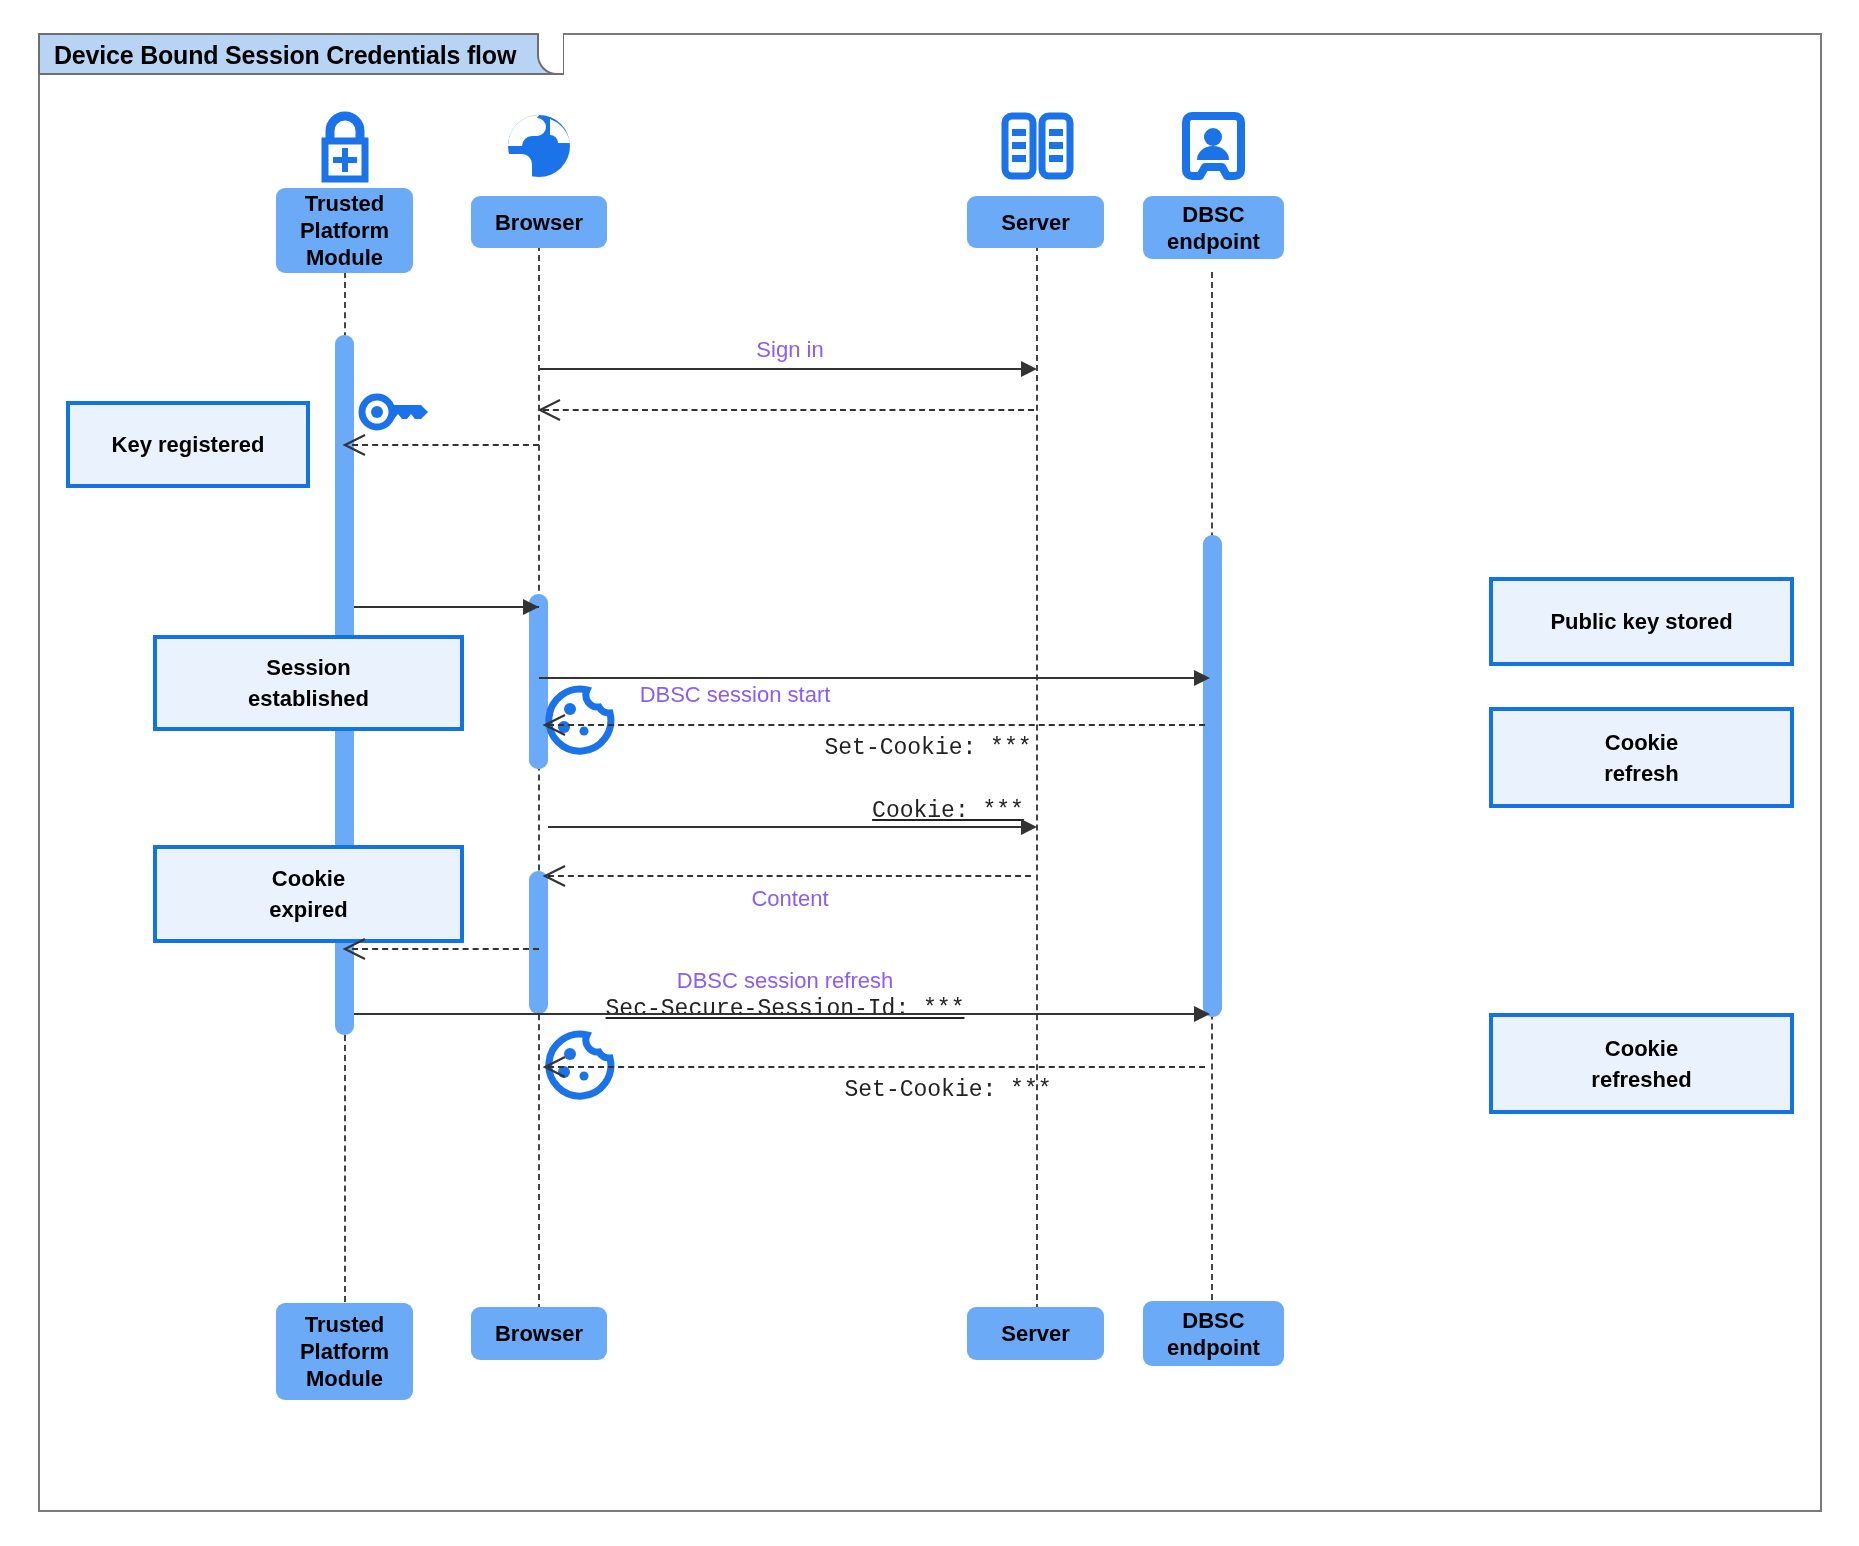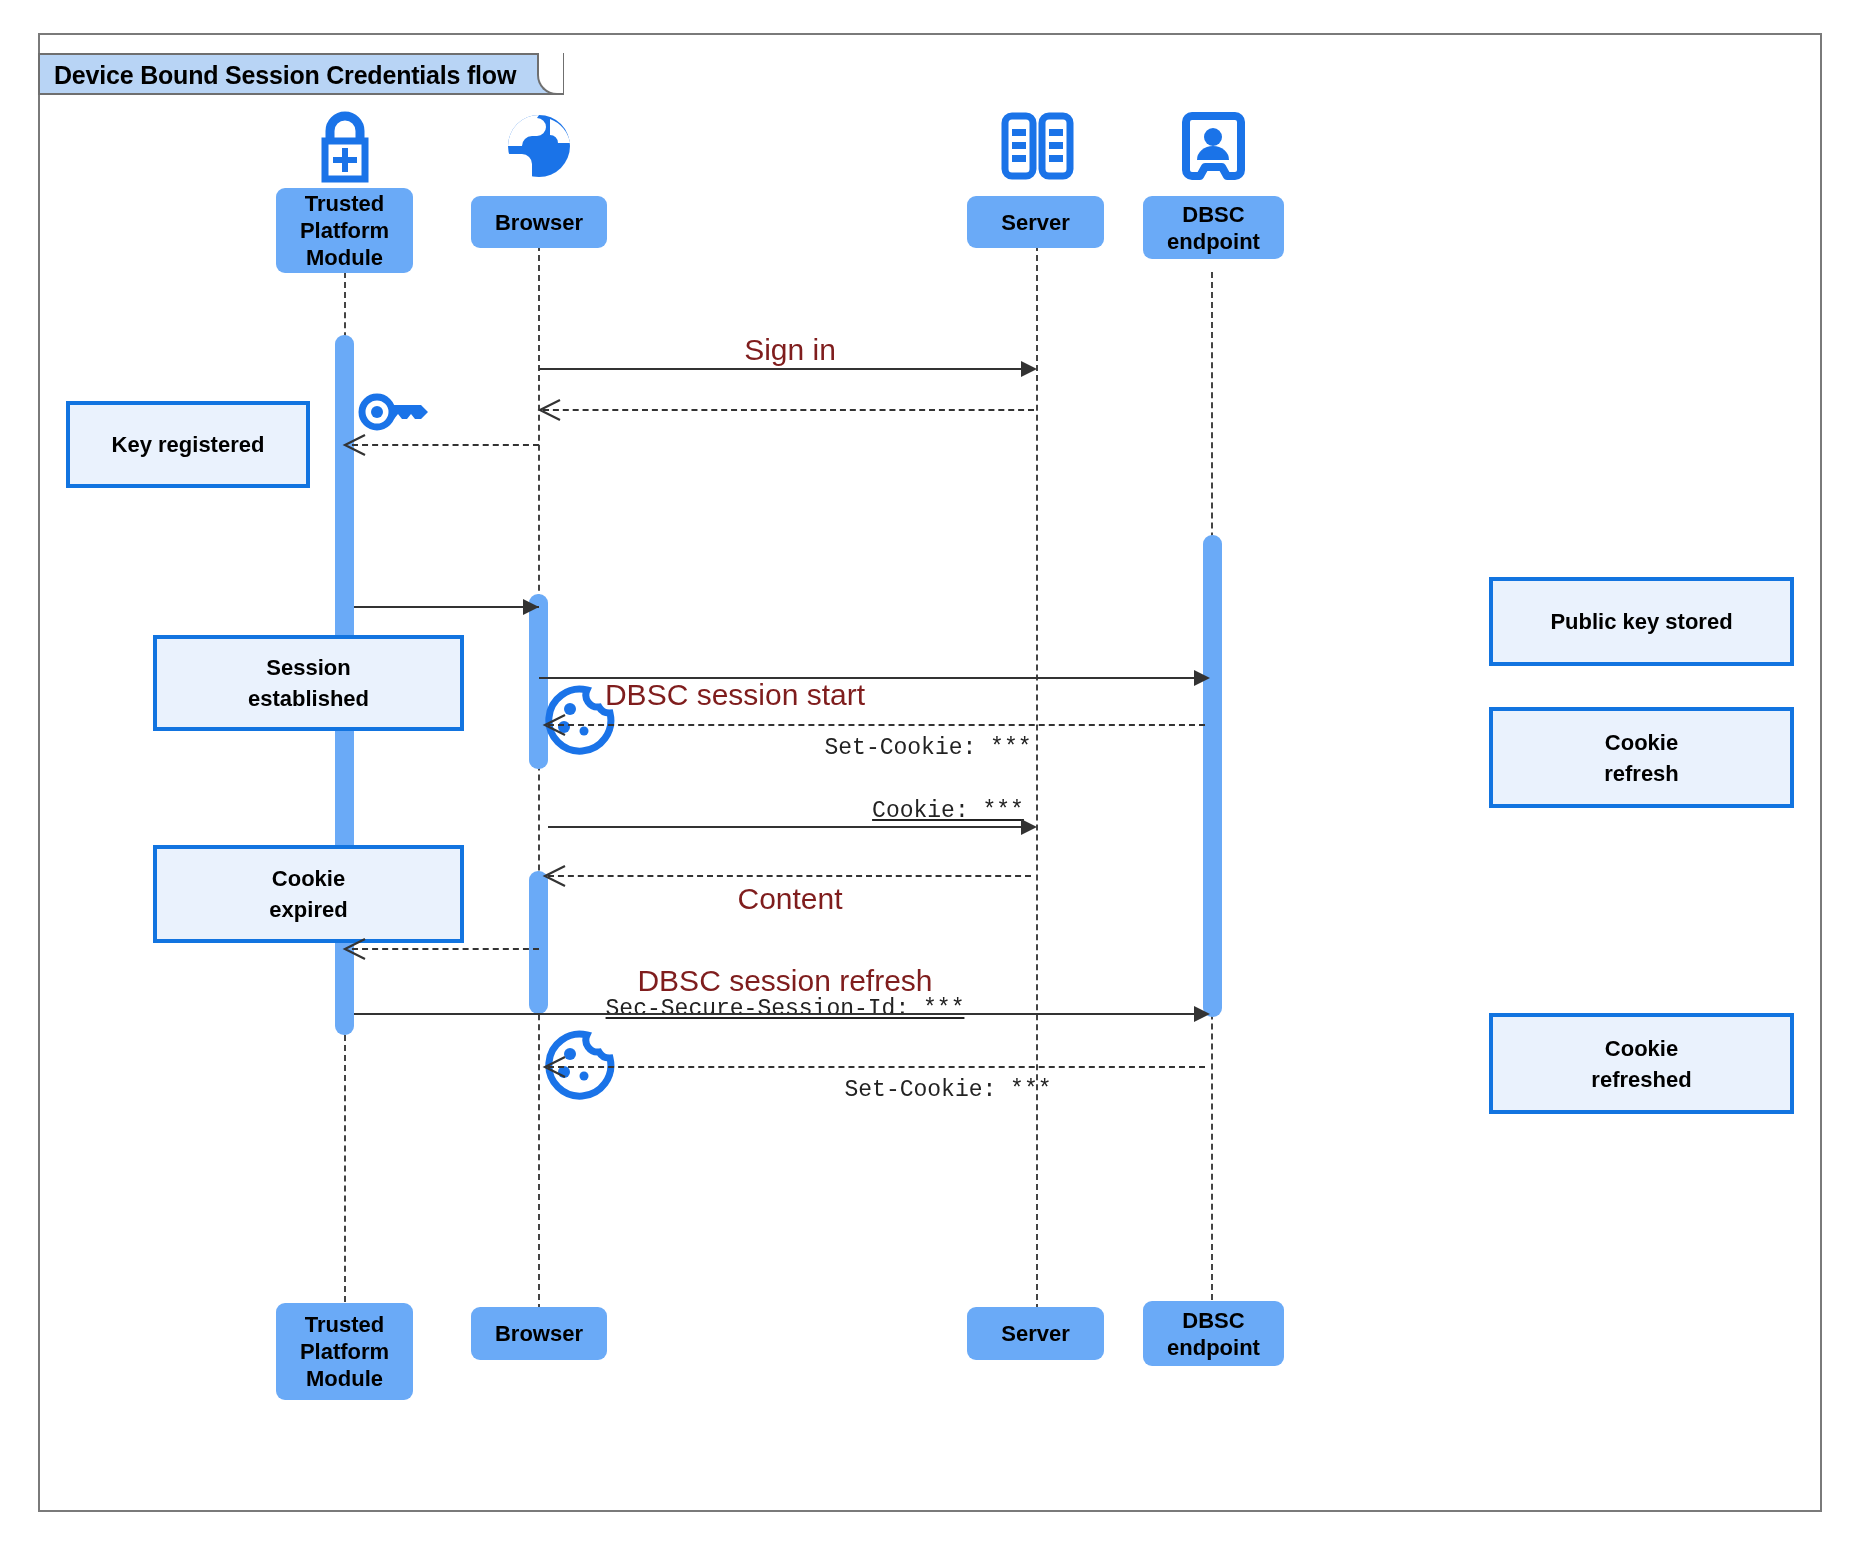--- a/index.html
+++ b/index.html
@@ -30,21 +30,20 @@
     height: 42px;
     padding: 4px 46px 0 14px;
     background: #b8d4f5;
     border: 2px solid #6f6f6f;
     color: #000;
     font-size: 25px;
     font-weight: bold;
     line-height: 32px;
     letter-spacing: -0.2px;
     white-space: nowrap;
-    margin-top: 20px;
   }
   .frame-title .notch {
     position: absolute;
     right: -1px; top: -2px;
     width: 26px; height: 42px;
     background: #ffffff;
     border-left: 2px solid #6f6f6f;
     border-bottom: 2px solid #6f6f6f;
     border-bottom-left-radius: 20px;
     transform: skewX(0deg);
@@ -122,22 +121,22 @@
     border-left: 16px solid #333;
   }
   .arrow-open {
     position: absolute;
     width: 20px; height: 20px;
   }
   .arrow-open svg { display:block; }
 
   .msg-label {
     position: absolute;
-    color: #7f1d1d;
-    font-size: 30px;
+    color: #8b5cf6;
+    font-size: 22px;
     line-height: 27px;
     white-space: pre;
     text-align: center;
     transform: translateX(-50%);
   }
   .msg-label.mono {
     font-family: "Liberation Mono", monospace;
     color: #222;
     font-size: 23px;
     letter-spacing: 0px;

